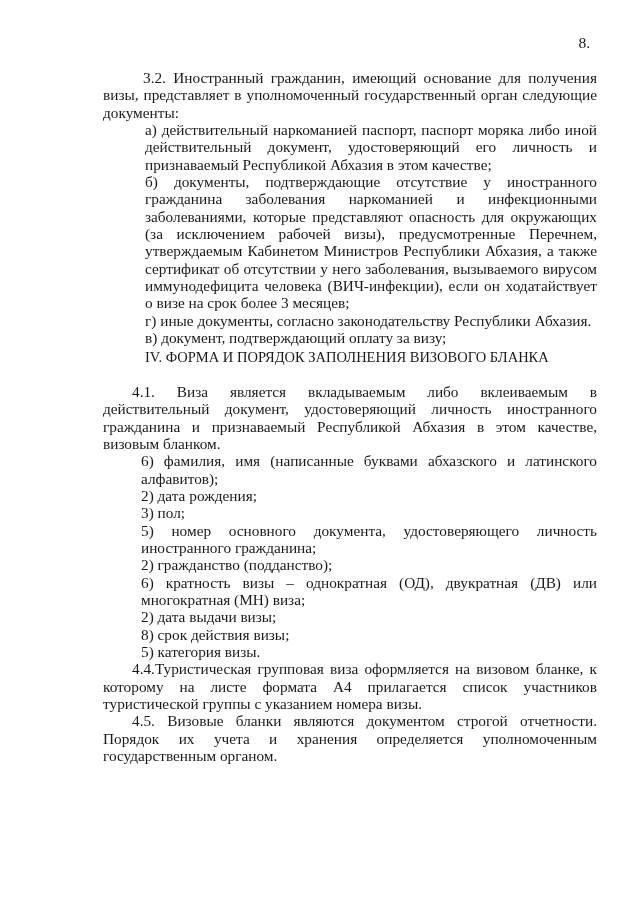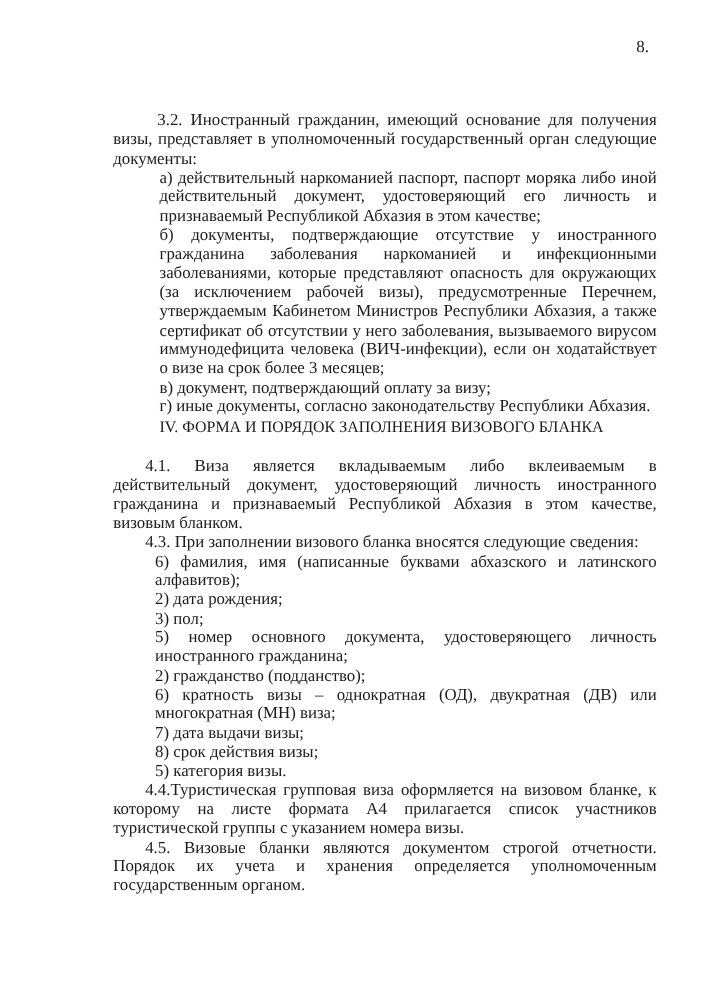--- a/index.html
+++ b/index.html
@@ -33,21 +33,21 @@
       top: 69px;
       width: 494px;
       font-size: 15.3px;
       line-height: 17.35px;
     }
     p {
       margin: 0;
       text-align: justify;
       text-align-last: left;
     }
-    .indent-para { text-indent: 40px; margin-top: 32px; }
+    .indent-para { text-indent: 40px; }
     .indent-para-4 { text-indent: 29px; }
     .item-a {
       padding-left: 42px;
     }
     .item-num {
       padding-left: 38px;
     }
     .heading {
       margin-top: 2px;
       margin-bottom: 17px;
@@ -59,32 +59,31 @@
 </head>
 <body>
 
 <div class="page">
   <div class="page-number">8.</div>
 
   <div class="content">
     <p class="indent-para">3.2. Иностранный гражданин, имеющий основание для получения визы, представляет в уполномоченный государственный орган следующие документы:</p>
     <p class="item-a">а) действительный наркоманией паспорт, паспорт моряка либо иной действительный документ, удостоверяющий его личность и признаваемый Республикой Абхазия в этом качестве;</p>
     <p class="item-a">б) документы, подтверждающие отсутствие у иностранного гражданина заболевания наркоманией и инфекционными заболеваниями, которые представляют опасность для окружающих (за исключением рабочей визы), предусмотренные Перечнем, утверждаемым Кабинетом Министров Республики Абхазия, а также сертификат об отсутствии у него заболевания, вызываемого вирусом иммунодефицита человека (ВИЧ-инфекции), если он ходатайствует о визе на срок более 3 месяцев;</p>
+    <p class="item-a">г) иные документы, согласно законодательству Республики Абхазия.</p>
     <p class="item-a">в) документ, подтверждающий оплату за визу;</p>
-    <p class="item-a">г) иные документы, согласно законодательству Республики Абхазия.</p>
 
     <p class="heading">IV. ФОРМА И ПОРЯДОК ЗАПОЛНЕНИЯ ВИЗОВОГО БЛАНКА</p>
 
     <p class="indent-para-4">4.1. Виза является вкладываемым либо вклеиваемым в действительный документ, удостоверяющий личность иностранного гражданина и признаваемый Республикой Абхазия в этом качестве, визовым бланком.</p>
-    <p class="indent-para-4">4.3. При заполнении визового бланка вносятся следующие сведения:</p>
     <p class="item-num">6) фамилия, имя (написанные буквами абхазского и латинского алфавитов);</p>
     <p class="item-num">2) дата рождения;</p>
     <p class="item-num">3) пол;</p>
     <p class="item-num">5) номер основного документа, удостоверяющего личность иностранного гражданина;</p>
     <p class="item-num">2) гражданство (подданство);</p>
     <p class="item-num">6) кратность визы – однократная (ОД), двукратная (ДВ) или многократная (МН) виза;</p>
-    <p class="item-num">7) дата выдачи визы;</p>
+    <p class="item-num">2) дата выдачи визы;</p>
     <p class="item-num">8) срок действия визы;</p>
     <p class="item-num">5) категория визы.</p>
     <p class="indent-para-4">4.4.Туристическая групповая виза оформляется на визовом бланке, к которому на листе формата А4 прилагается список участников туристической группы с указанием номера визы.</p>
     <p class="indent-para-4">4.5. Визовые бланки являются документом строгой отчетности. Порядок их учета и хранения определяется уполномоченным государственным органом.</p>
   </div>
 </div>
 
 </body></html>

